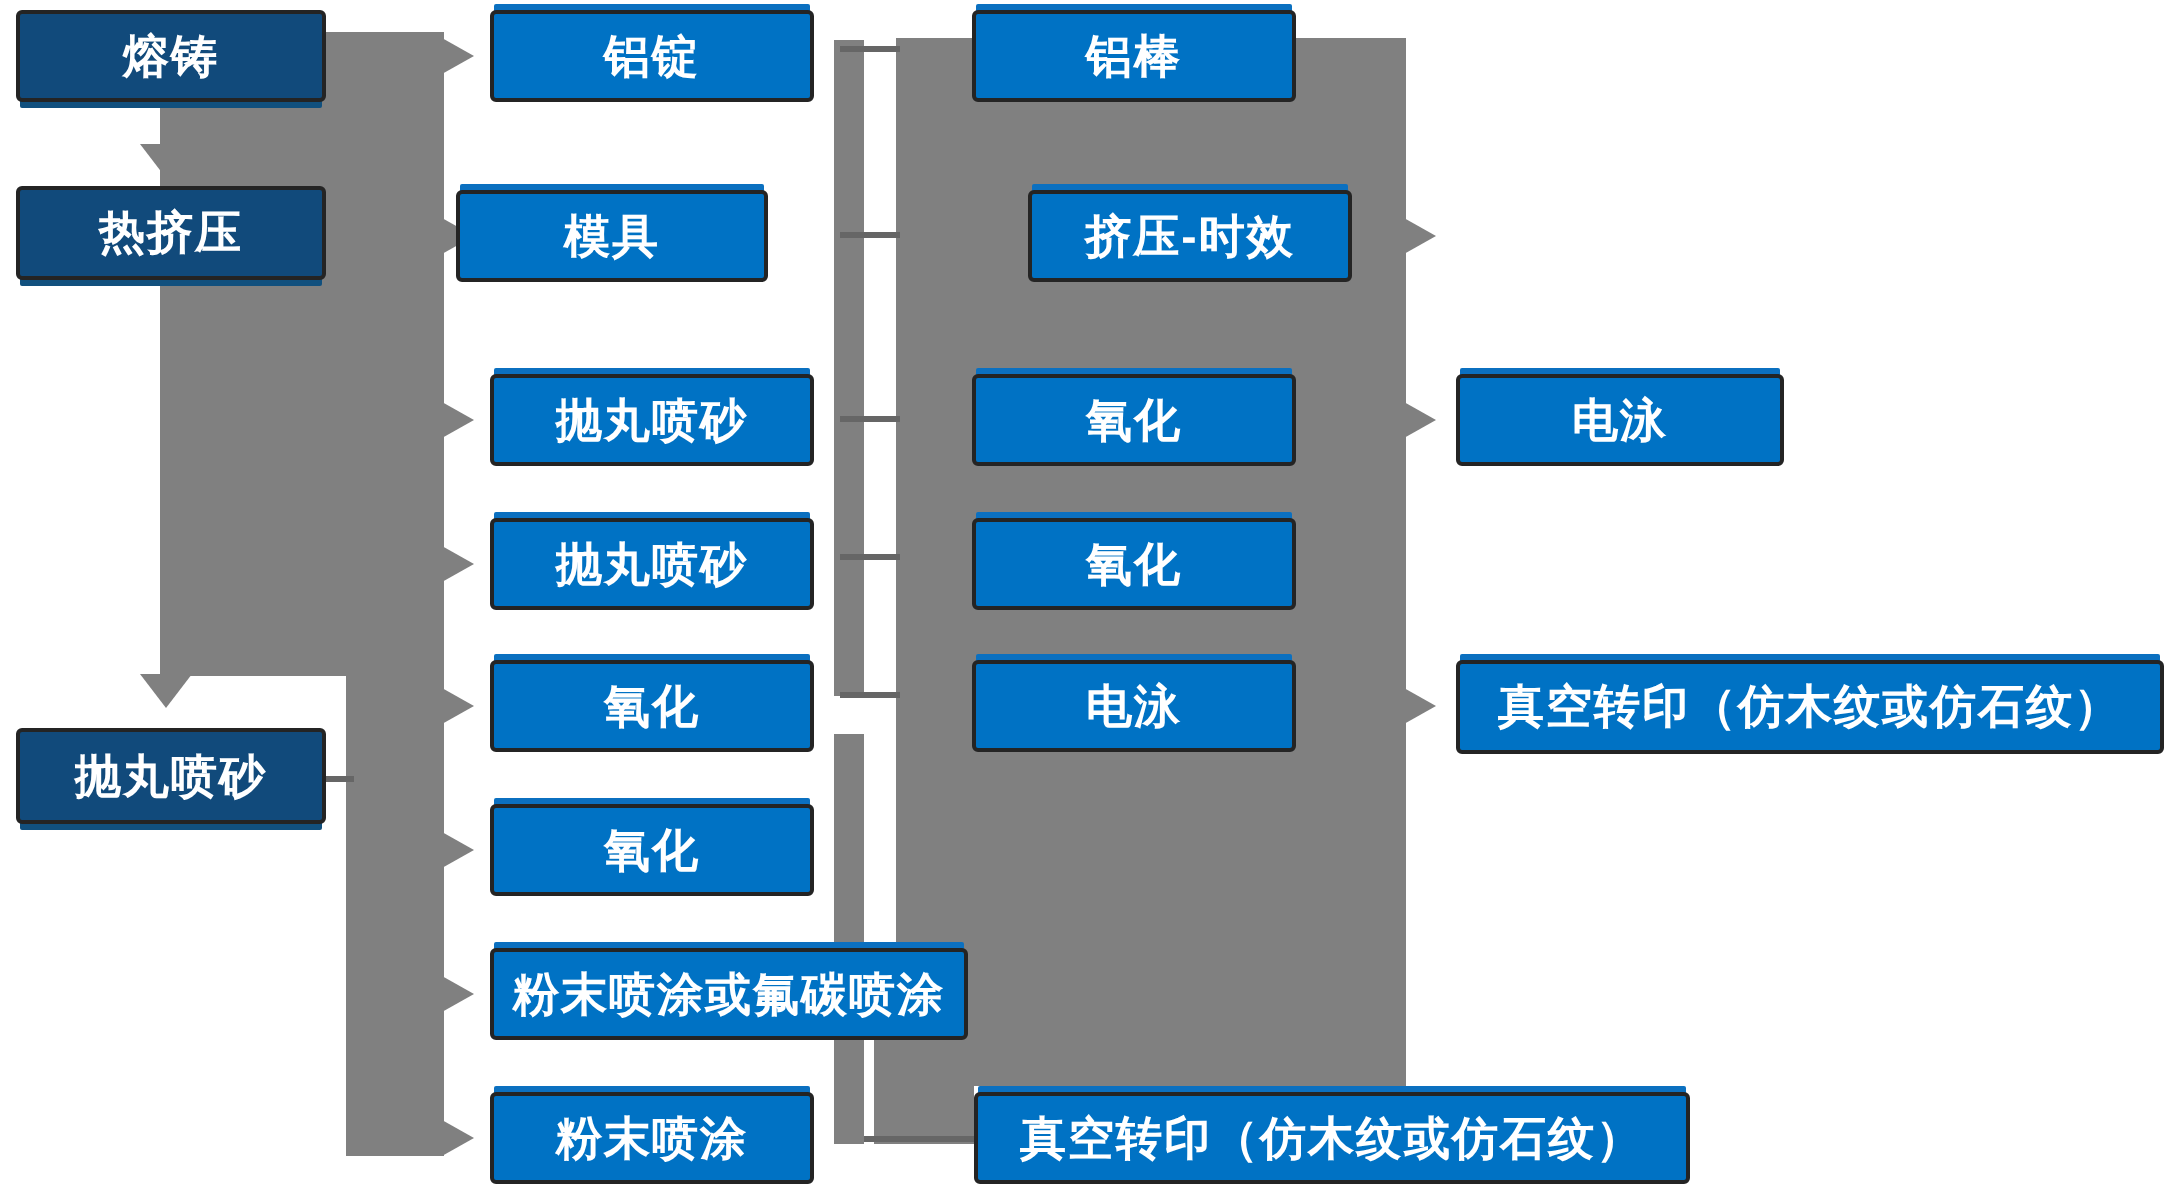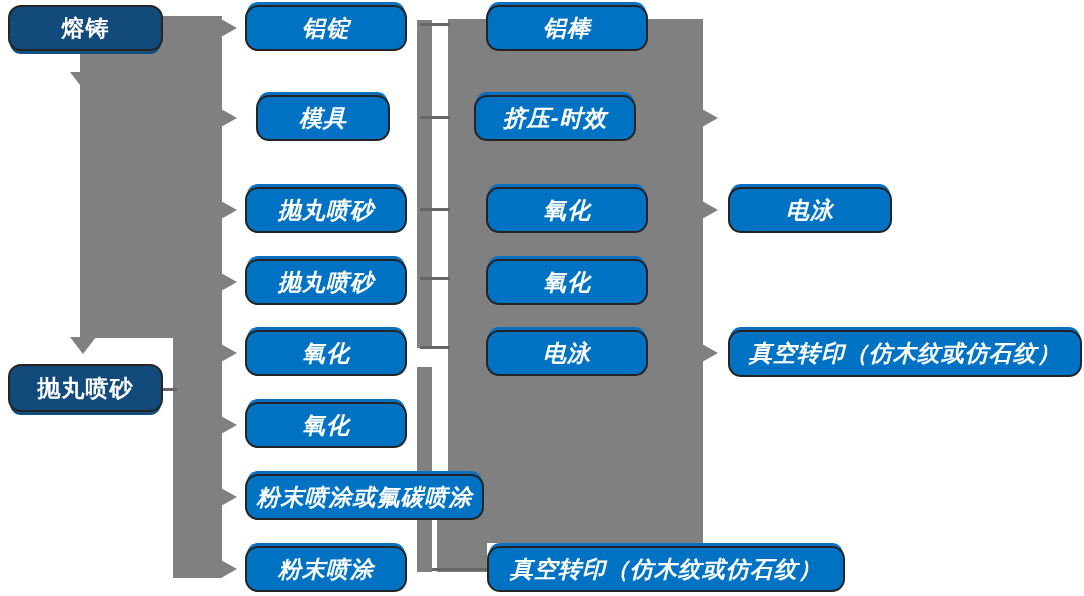--- a/index.html
+++ b/index.html
@@ -12,22 +12,22 @@
   .tline{position:absolute;height:3px;background:#666666;}
   .arr-r{position:absolute;width:0;height:0;
     border-top:9px solid transparent;border-bottom:9px solid transparent;
     border-left:16px solid #808080;}
   .arr-d{position:absolute;width:0;height:0;
     border-left:13px solid transparent;border-right:13px solid transparent;
     border-top:17px solid #808080;}
   
   .box{position:absolute;box-sizing:border-box;display:flex;align-items:center;justify-content:center;
     color:#ffffff;font-size:23px;font-weight:bold;letter-spacing:1px;
-    border:2px solid #242424;border-radius:13px;z-index:2;white-space:nowrap;}
-  .light{background:#0072C4;box-shadow:0 -5px 0 -2px #0b70c0;font-style:italic;}
+    border:2px solid #242424;border-radius:3px;z-index:2;white-space:nowrap;}
+  .light{background:#0072C4;box-shadow:0 -5px 0 -2px #0b70c0;}
   .dark{background:#114A7B;box-shadow:0 5px 0 -2px #11507e;}
 </style>
 </head>
 <body>
 
 <div id="canvas">
 
   <div class="grect" style="left:80px;top:16px;width:142px;height:322px"></div>
   <div class="grect" style="left:173px;top:338px;width:49px;height:240px"></div>
   <div class="grect" style="left:417px;top:20px;width:15px;height:328px"></div>
@@ -53,33 +53,34 @@
   <div class="arr-r" style="left:221px;top:344px"></div>
   <div class="arr-r" style="left:221px;top:416px"></div>
   <div class="arr-r" style="left:221px;top:488px"></div>
   <div class="arr-r" style="left:221px;top:560px"></div>
 
   <div class="arr-r" style="left:702px;top:109px"></div>
   <div class="arr-r" style="left:702px;top:201px"></div>
   <div class="arr-r" style="left:702px;top:344px"></div>
 
   <div class="box dark" style="left:8px;top:5px;width:155px;height:46px">熔铸</div>
+  <div class="box dark" style="left:8px;top:93px;width:155px;height:47px">热挤压</div>
   <div class="box dark" style="left:8px;top:364px;width:155px;height:48px">抛丸喷砂</div>
 
   <div class="box light" style="left:245px;top:5px;width:162px;height:46px">铝锭</div>
-  <div class="box light" style="left:256px;top:95px;width:134px;height:46px">模具</div>
+  <div class="box light" style="left:228px;top:95px;width:156px;height:46px">模具</div>
   <div class="box light" style="left:245px;top:187px;width:162px;height:46px">抛丸喷砂</div>
   <div class="box light" style="left:245px;top:259px;width:162px;height:46px">抛丸喷砂</div>
   <div class="box light" style="left:245px;top:330px;width:162px;height:46px">氧化</div>
   <div class="box light" style="left:245px;top:402px;width:162px;height:46px">氧化</div>
   <div class="box light" style="left:245px;top:474px;width:239px;height:46px">粉末喷涂或氟碳喷涂</div>
   <div class="box light" style="left:486px;top:5px;width:162px;height:46px">铝棒</div>
 
   <div class="box light" style="left:245px;top:546px;width:162px;height:46px">粉末喷涂</div>
-  <div class="box light" style="left:474px;top:95px;width:162px;height:46px">挤压-时效</div>
+  <div class="box light" style="left:514px;top:95px;width:162px;height:46px">挤压-时效</div>
   <div class="box light" style="left:486px;top:187px;width:162px;height:46px">氧化</div>
   <div class="box light" style="left:486px;top:259px;width:162px;height:46px">氧化</div>
   <div class="box light" style="left:486px;top:330px;width:162px;height:46px">电泳</div>
   <div class="box light" style="left:487px;top:546px;width:358px;height:46px">真空转印（仿木纹或仿石纹）</div>
 
   <div class="box light" style="left:728px;top:187px;width:164px;height:46px">电泳</div>
   <div class="box light" style="left:728px;top:330px;width:354px;height:47px">真空转印（仿木纹或仿石纹）</div>
 
 </div>
 

